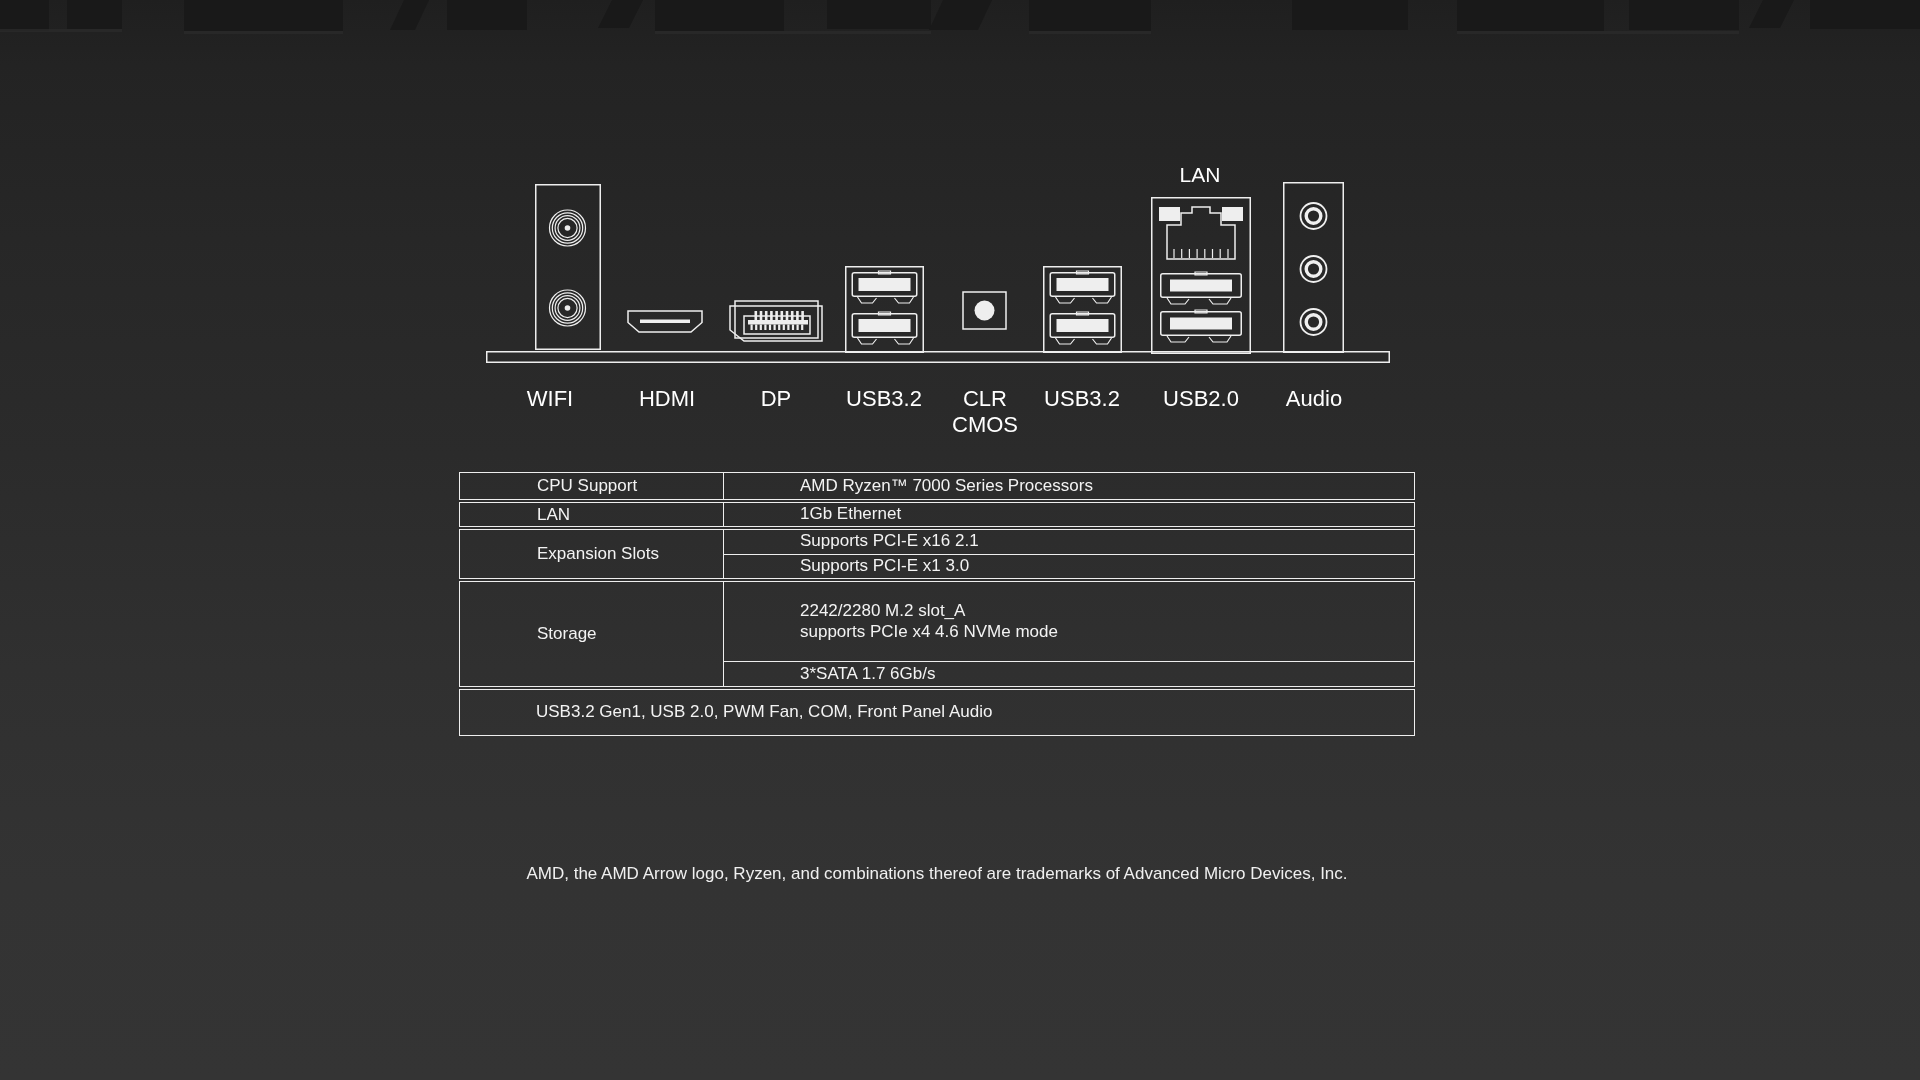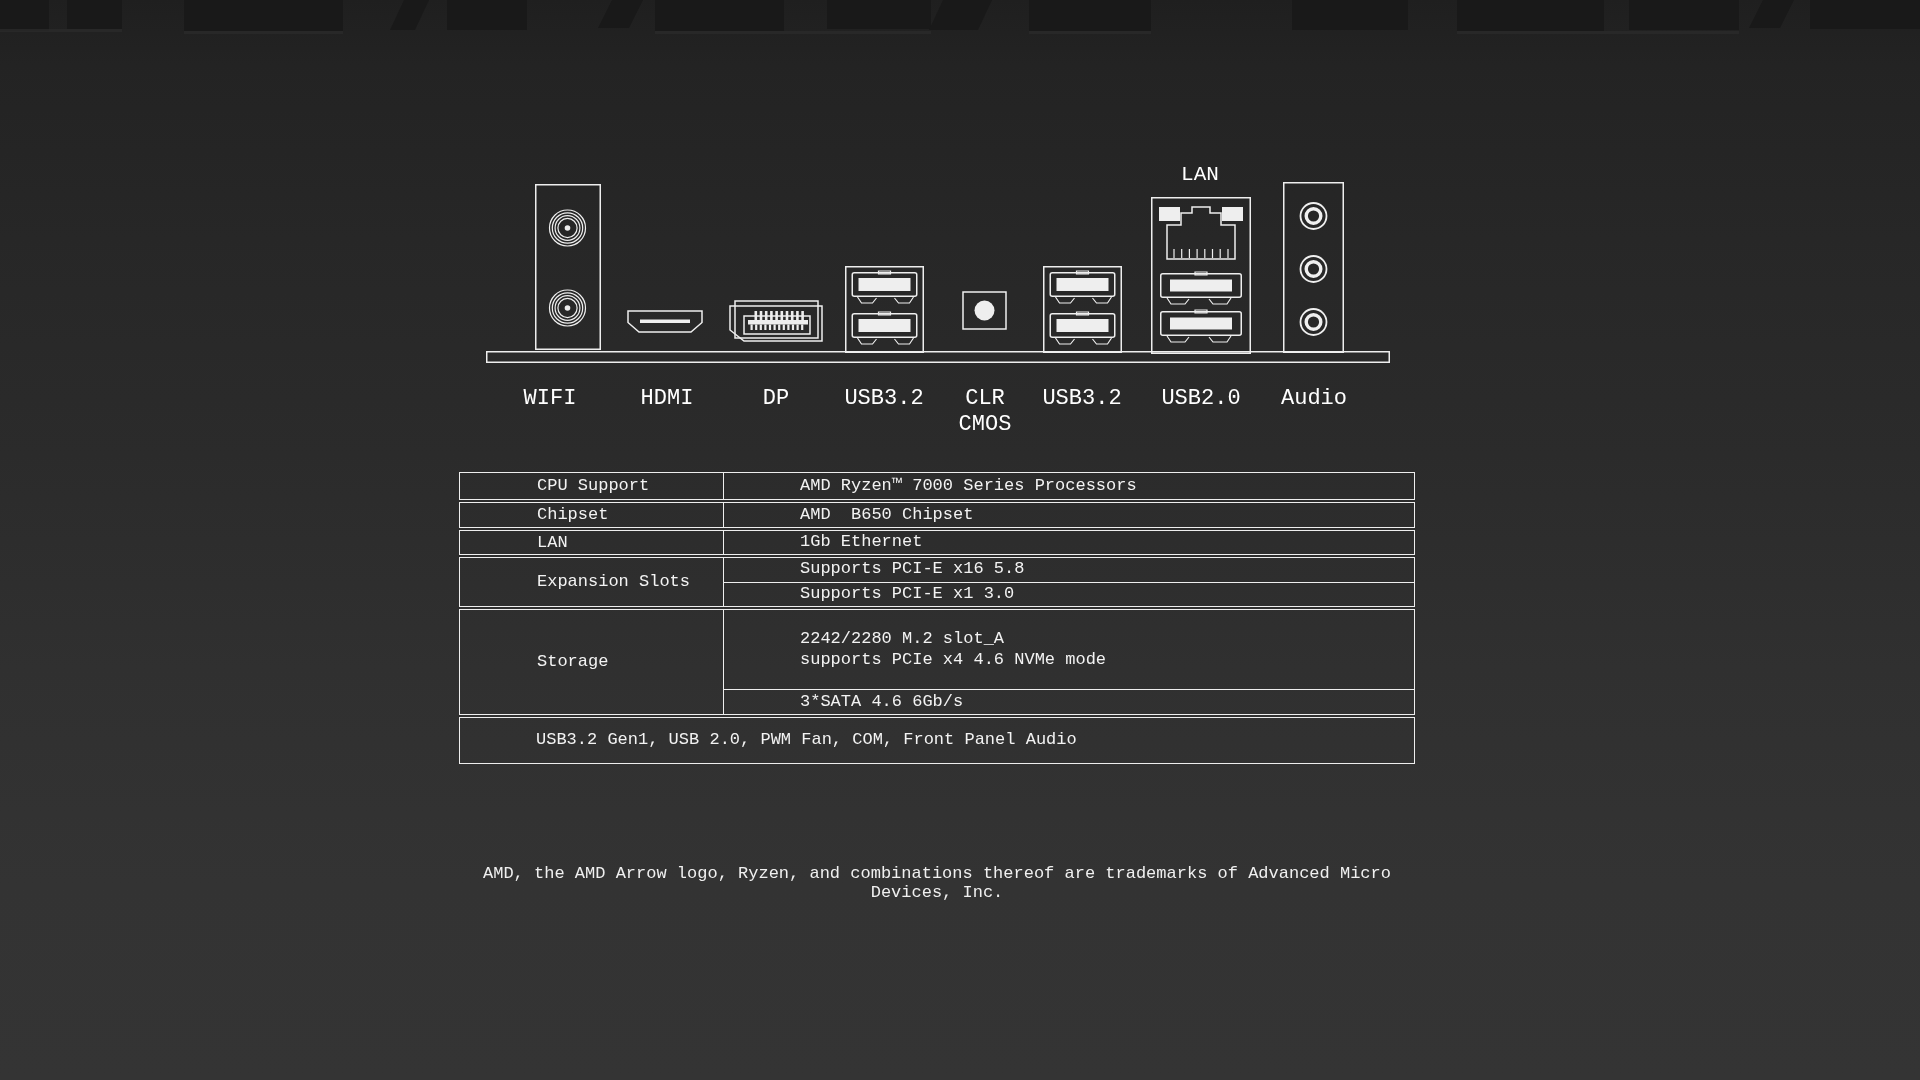--- a/index.html
+++ b/index.html
@@ -1,18 +1,18 @@
 <!DOCTYPE html>
 <html style="--background-top: #1f1f1f; --background-mid: #2b2b2b; --background-bottom: #343434; --line: #eeeeee; --text: #f3f3f3; --texture: #191919;"><head>
 <meta charset="utf-8">
 <style>
   html,body{margin:0;padding:0;background:#1f1f1f;}
   .stage{
     position:relative;width:1920px;height:1080px;overflow:hidden;
-    font-family:Liberation Mono, monospace;
+    font-family:Liberation Sans, sans-serif;
     color:var(--text,#f3f3f3);
     background:linear-gradient(180deg,
       var(--background-top,#1f1f1f) 0%,
       #232323 6%,
       #272727 22%,
       var(--background-mid,#2b2b2b) 42%,
       #303030 62%,
       #333333 82%,
       var(--background-bottom,#343434) 100%);
   }
@@ -229,56 +229,50 @@
 
   <div class="spec-table">
 
     <div class="row h28">
       <div class="cell-l">CPU Support</div>
       <div class="cell-r">
           <span class="pre">AMD Ryzen™ 7000 Series Processors</span>
         </div>
     </div>
 
-    <div class="row h26">
-      <div class="cell-l">Chipset</div>
-      <div class="cell-r">
-          <span class="pre">AMD  B650 Chipset</span>
-        </div>
-    </div>
 
 
     <div class="row h25">
       <div class="cell-l">LAN</div>
       <div class="cell-r">
           <span class="pre">1Gb Ethernet</span>
         </div>
     </div>
 
     <div class="row h50">
       <div class="cell-l">Expansion Slots</div>
       <div class="cell-r split">
         <div class="sub">
-            <span class="pre">Supports PCI-E x16 5.8</span>
+            <span class="pre">Supports PCI-E x16 2.1</span>
           </div>
         <div class="sub">
             <span class="pre">Supports PCI-E x1 3.0</span>
           </div>
       </div>
     </div>
 
     <div class="row h106">
       <div class="cell-l">Storage</div>
       <div class="cell-r split">
         <div class="sub fixed79">
             <span class="pre">2242/2280 M.2 slot_A
 supports PCIe x4 4.6 NVMe mode</span>
           </div>
         <div class="sub">
-            <span class="pre">3*SATA 4.6 6Gb/s</span>
+            <span class="pre">3*SATA 1.7 6Gb/s</span>
           </div>
       </div>
     </div>
 
     <div class="row h47">
       <div class="cell-r">
           <span class="pre">USB3.2 Gen1, USB 2.0, PWM Fan, COM, Front Panel Audio</span>
         </div>
     </div>
 

